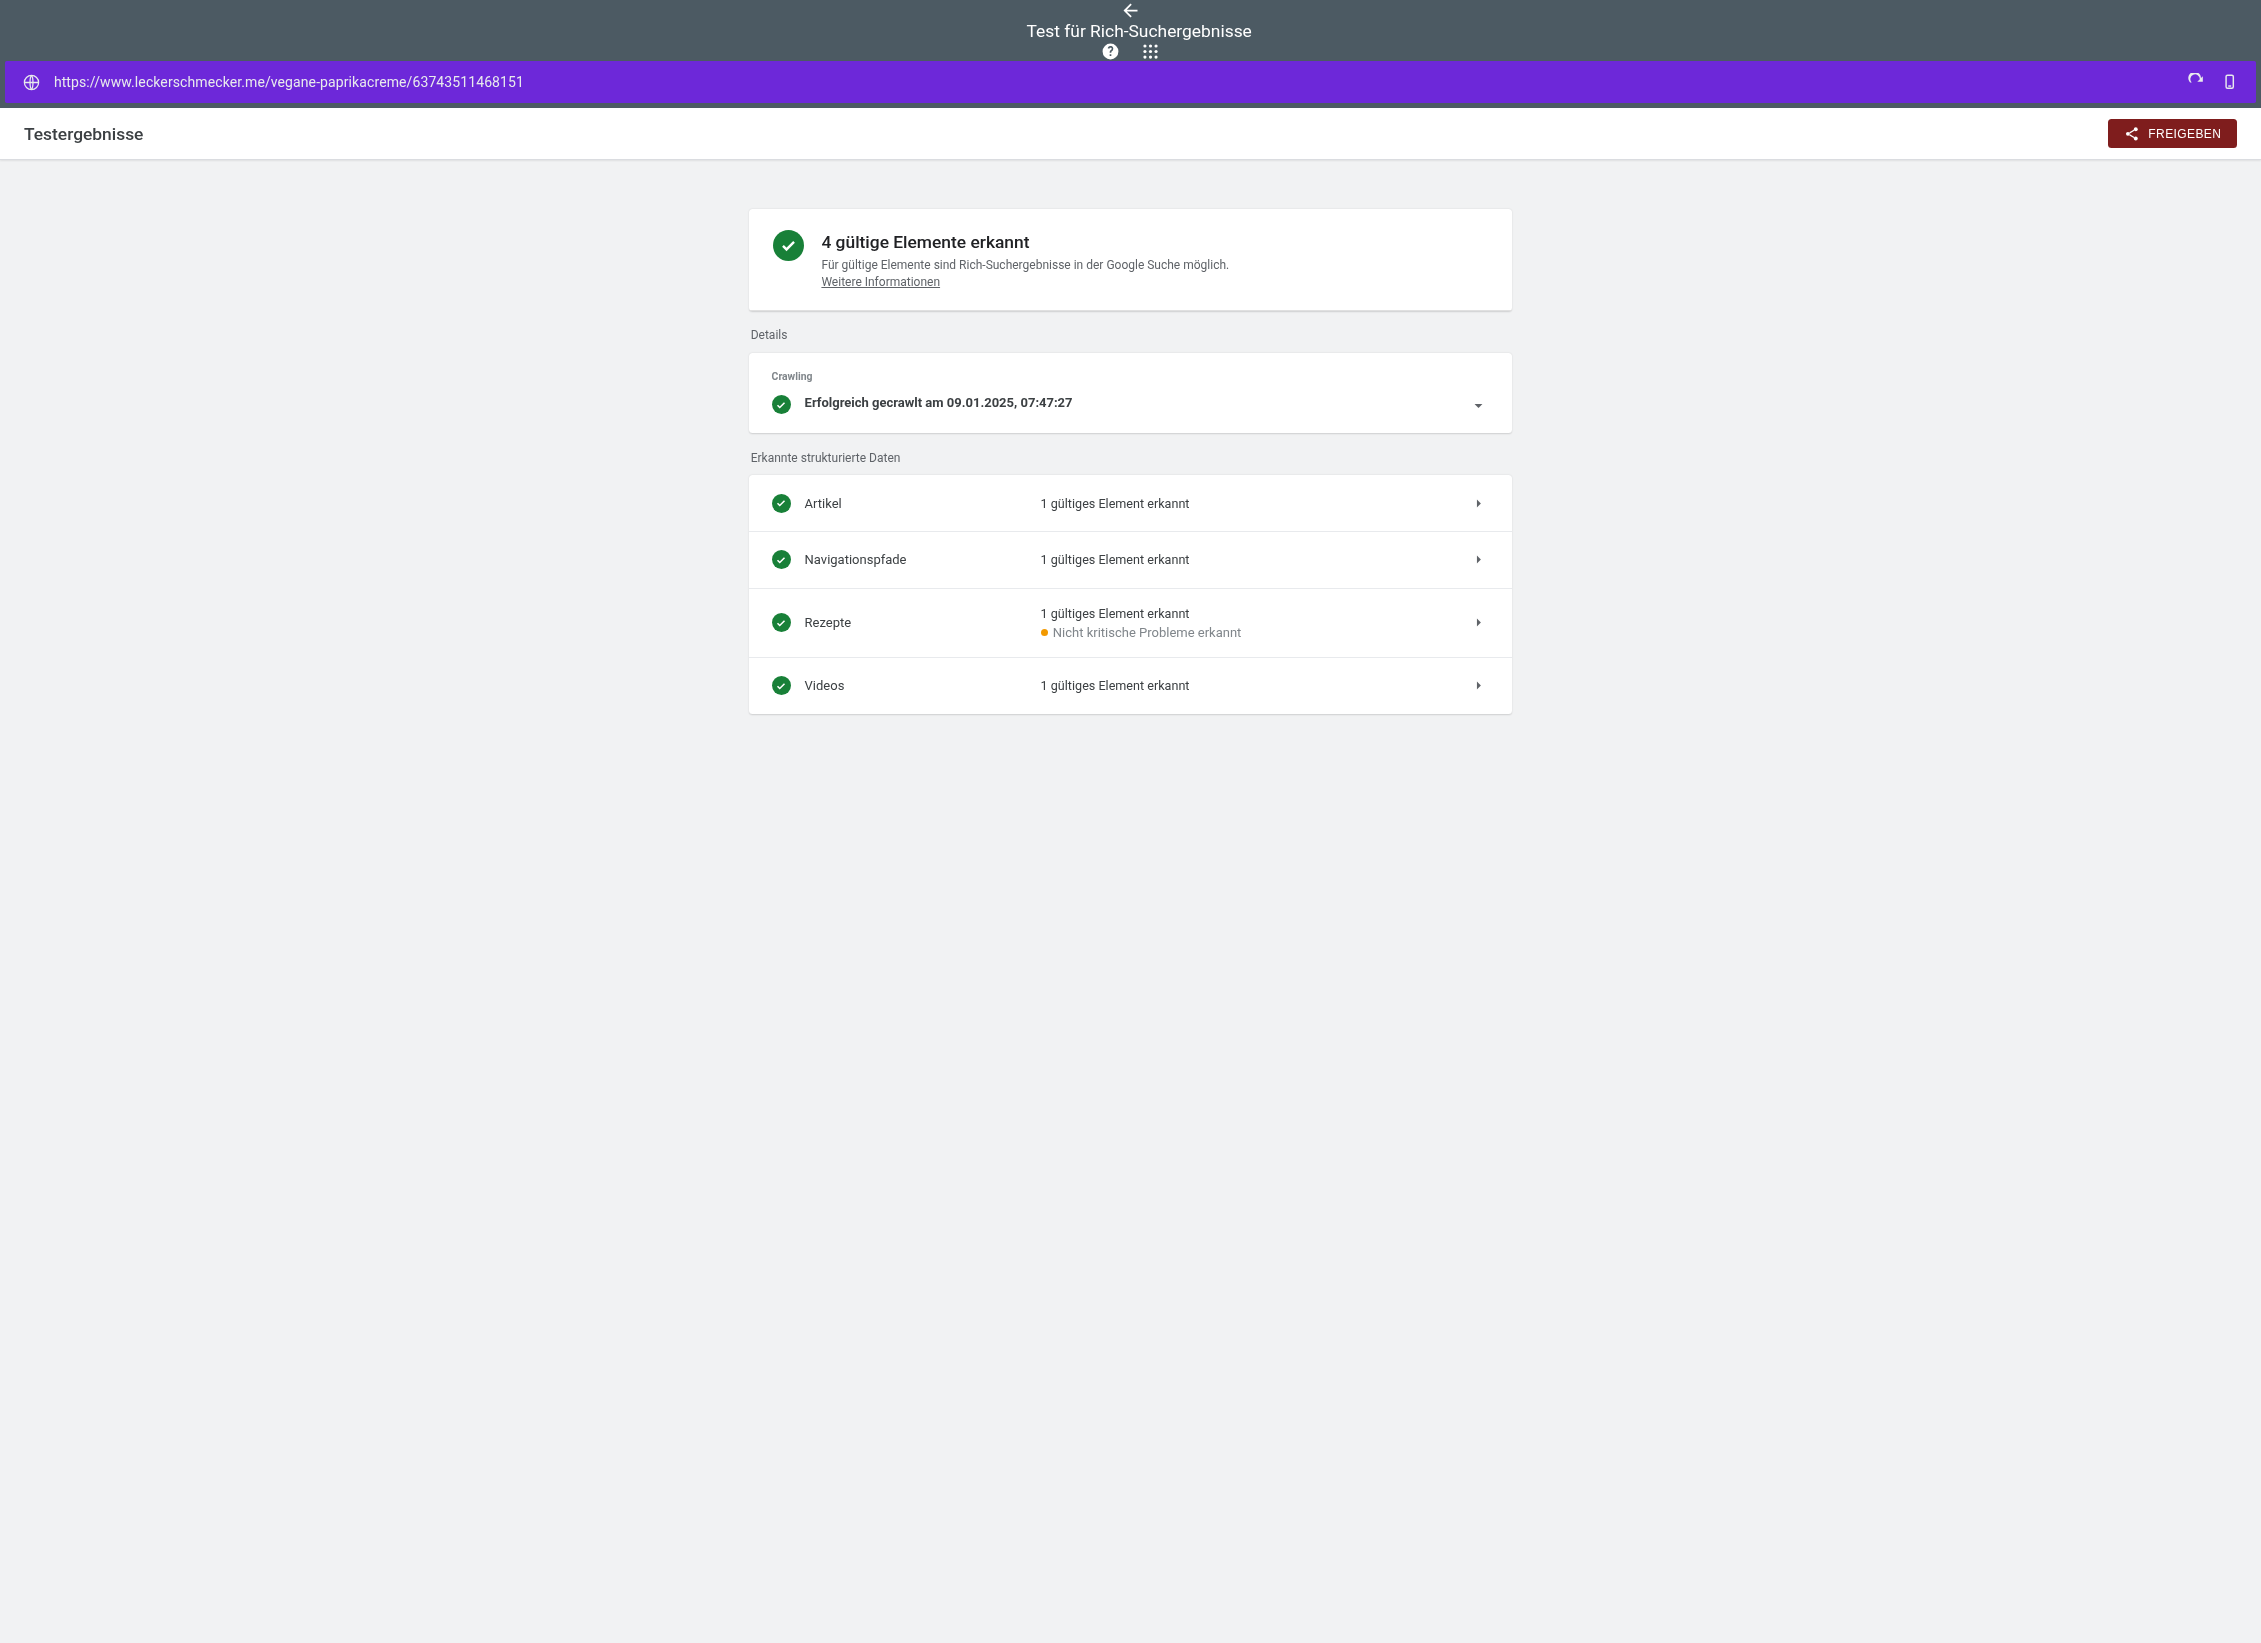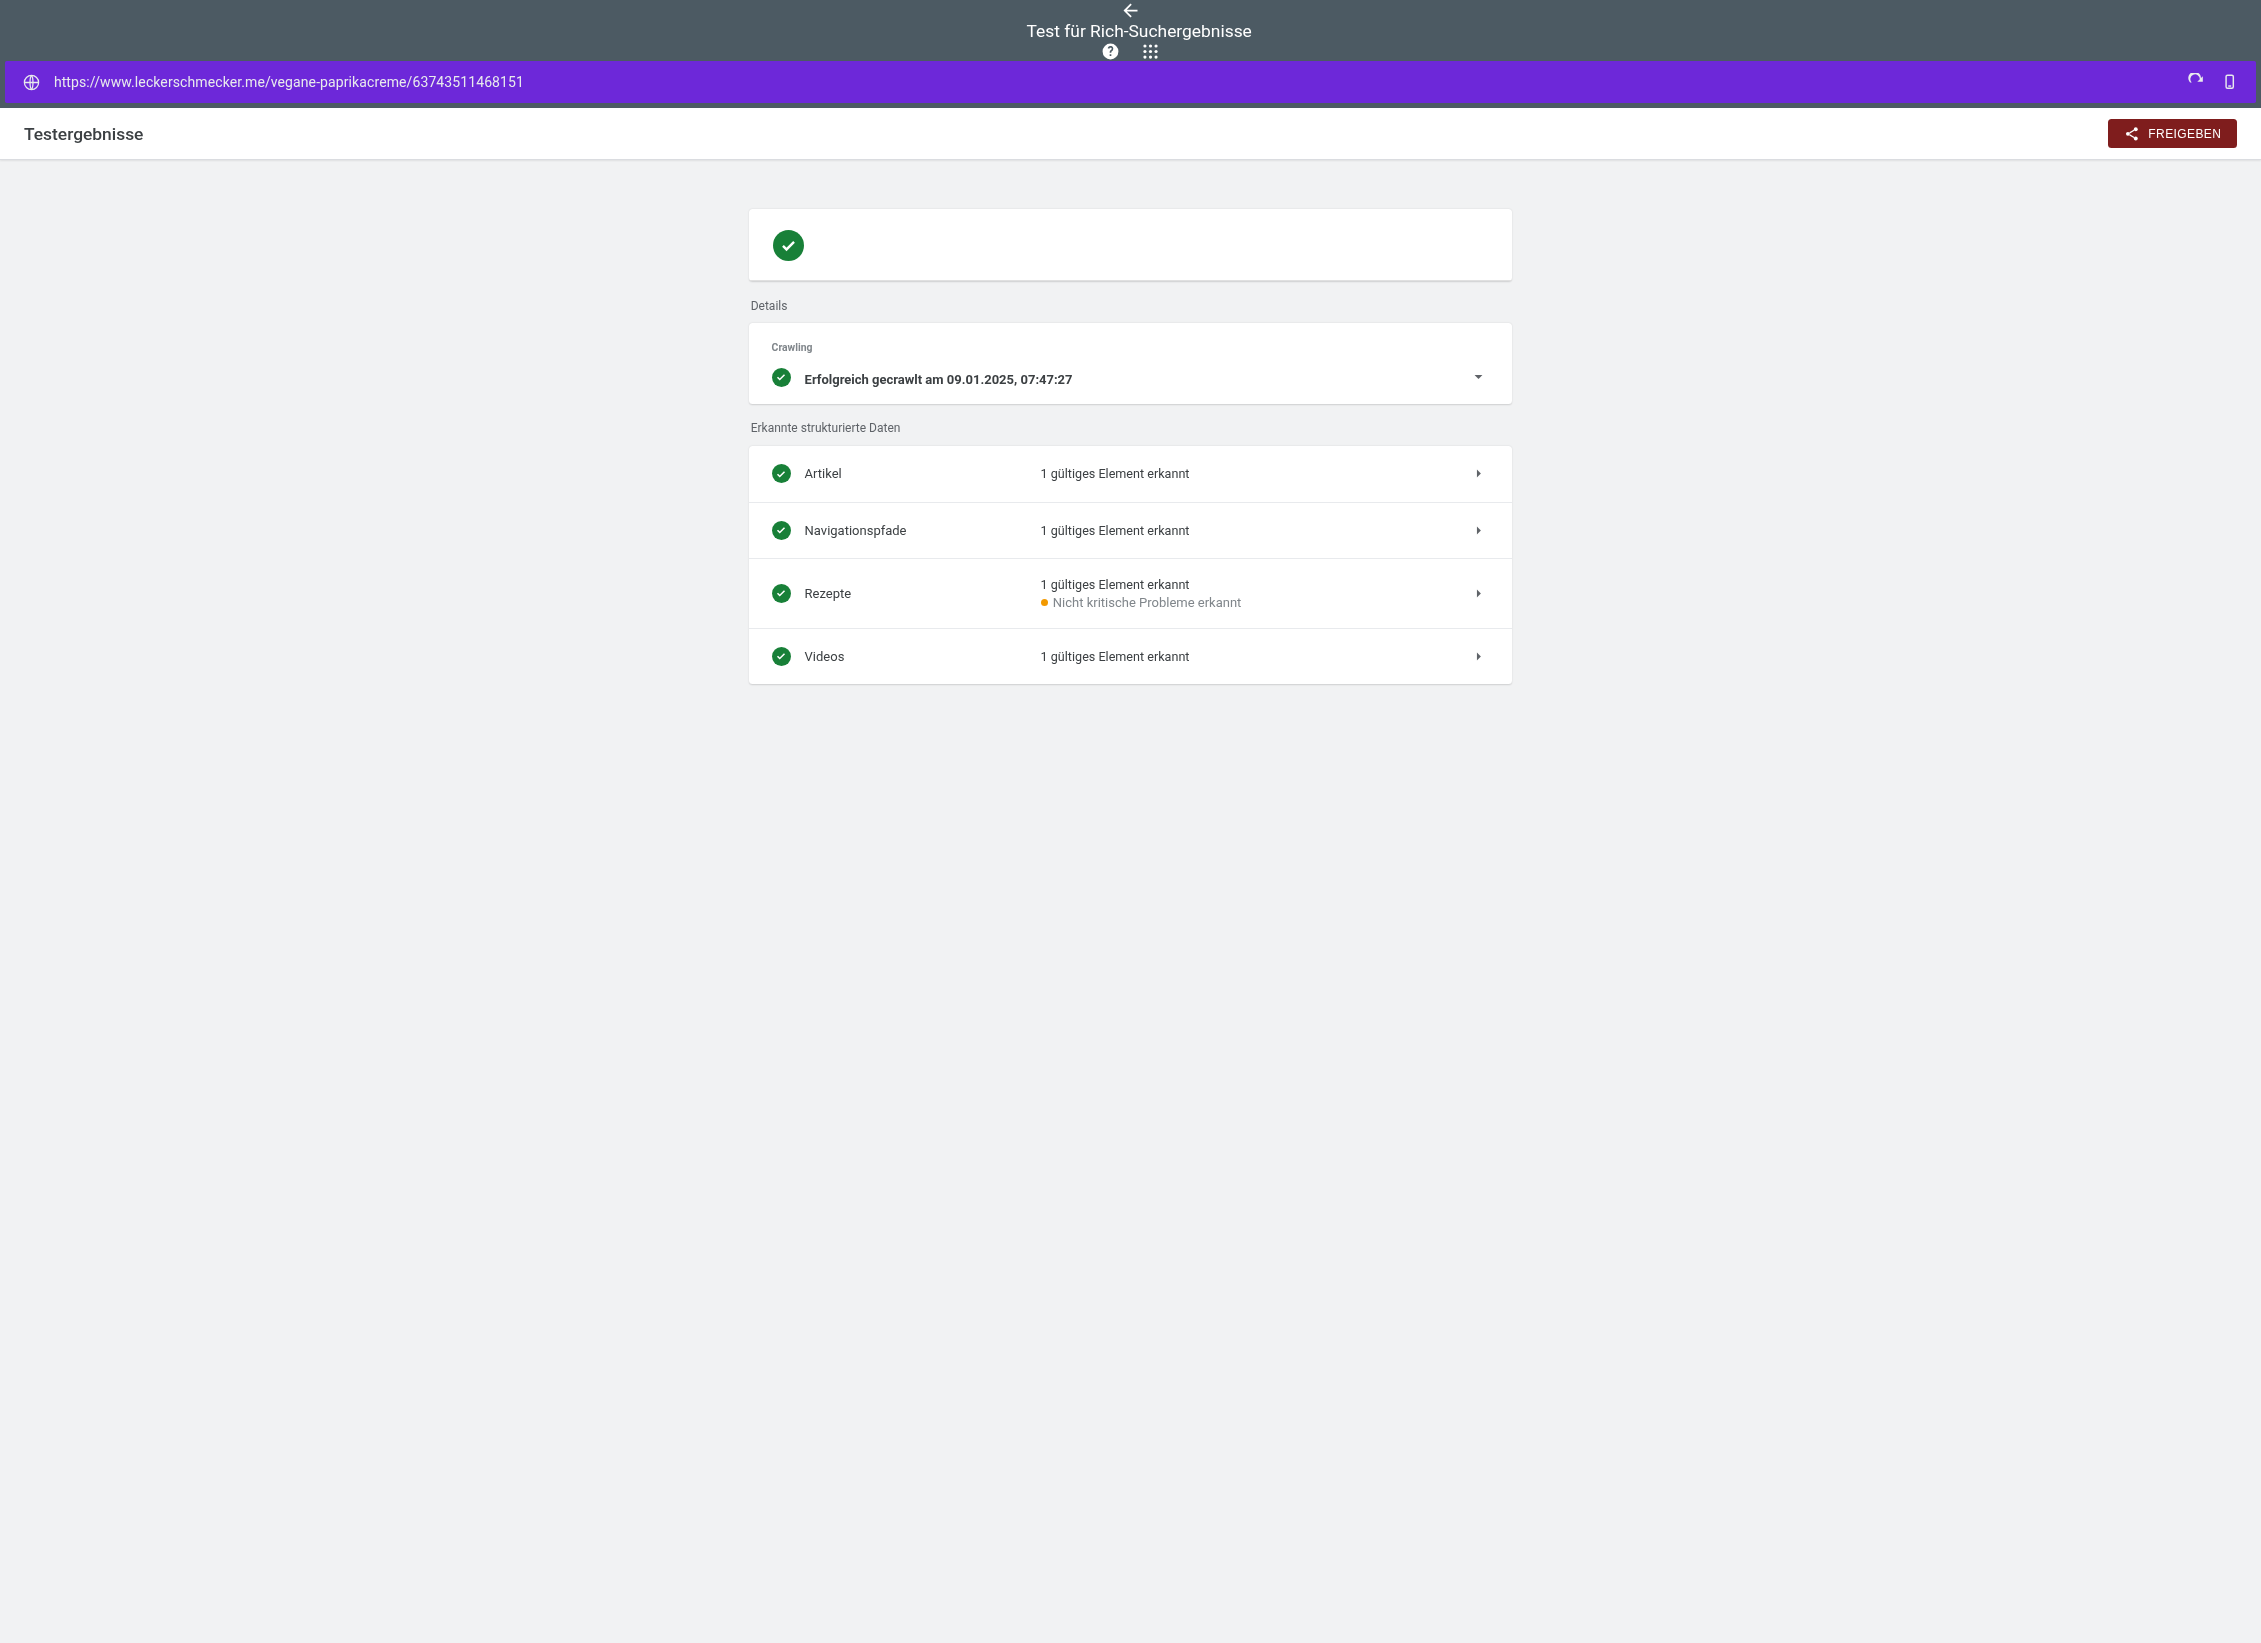--- a/index.html
+++ b/index.html
@@ -127,21 +127,21 @@
     padding: 17.4px 22.6px 17.4px 22.6px;
     font-weight: bold;
   }
   .crawl .mini-label {
     font-size:10.4px;
     color:#80868b;
     margin-bottom: 12px;
   }
   .crawl-row {
     display:flex;
-    align-items:flex-end;
+    align-items:flex-start;
     gap: 14px;
     cursor:pointer;
   }
   .crawl-row .text { flex:1; font-size:13px; color:#3c4043; }
   .chev { width:21px; height:21px; display:flex; align-items:center; justify-content:center;}
 
   
   .sd-row {
     display:flex;
     align-items:center;
@@ -228,20 +228,25 @@
 
 <div class="page">
 
   <div class="card">
     <div class="summary">
       <div class="check-circle">
         <svg viewBox="0 0 24 24" width="19" height="19" fill="none" stroke="#fff" stroke-width="3">
             <path d="M5 12.5l4.5 4.5L19 7.5"></path>
           </svg>
       </div>
+      <div class="texts">
+        <div class="headline">4 gültige Elemente erkannt</div>
+        <div class="sub">Für gültige Elemente sind Rich-Suchergebnisse in der Google Suche möglich.</div>
+        <div class="sub"><span class="link">Weitere Informationen</span></div>
+      </div>
     </div>
   </div>
 
   <div class="section-label">Details</div>
 
   <div class="card crawl">
     <div class="mini-label">Crawling</div>
     <div class="crawl-row">
       <div class="check-circle small">
         <svg viewBox="0 0 24 24" width="12" height="12" fill="none" stroke="#fff" stroke-width="3">

